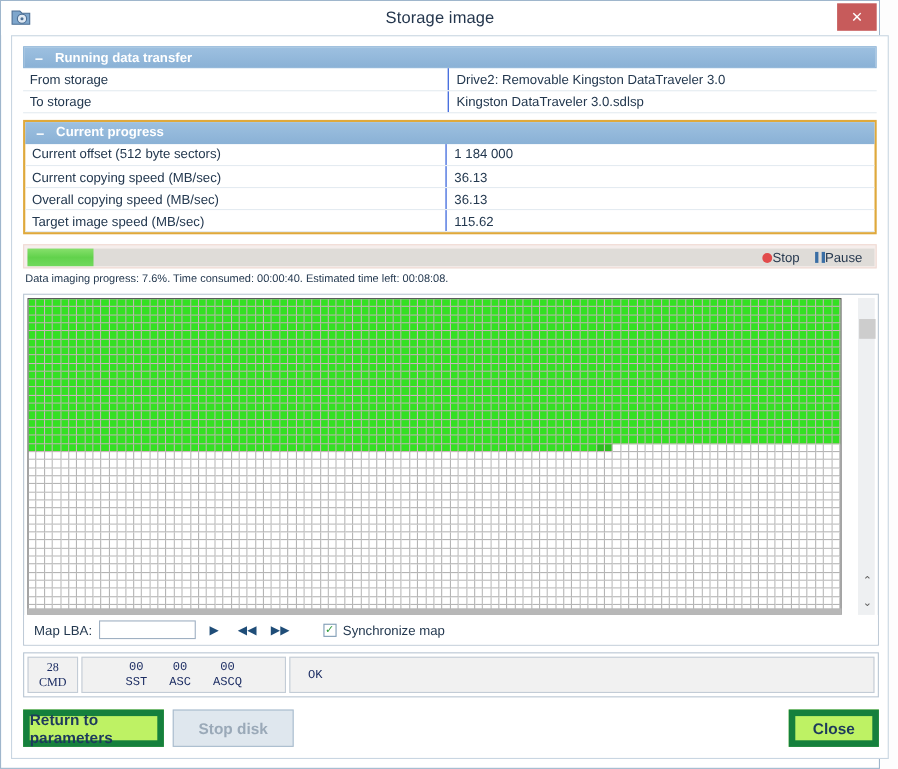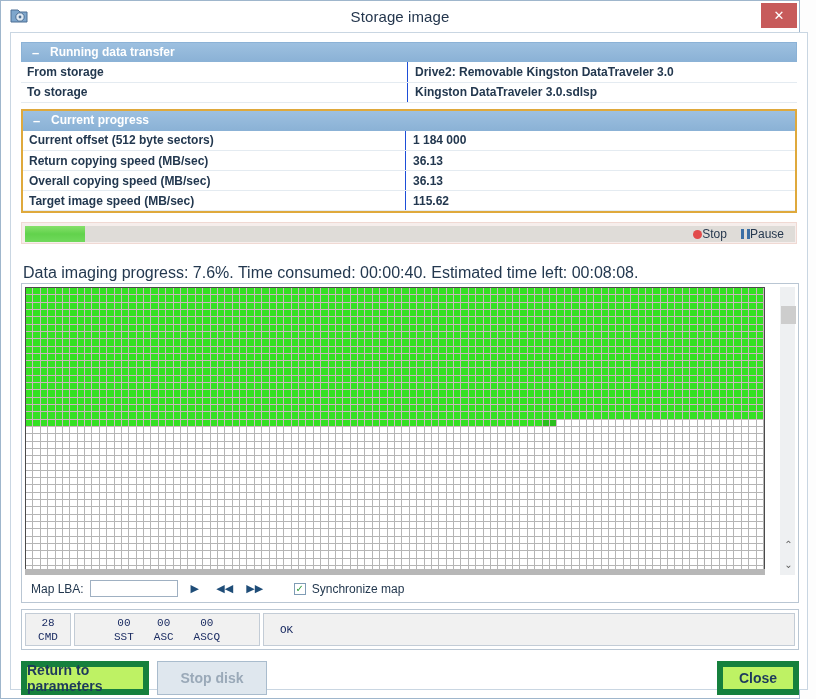--- a/index.html
+++ b/index.html
@@ -100,21 +100,21 @@
     color: #ffffff;
     font-size: 13px;
     line-height: 1;
     cursor: pointer;
   }
   .prop-table {
     width: 100%;
     border-collapse: collapse;
     table-layout: fixed;
   }
-  .prop-table tr { height: 20px; font-weight: bold; }
+  .prop-table tr { height: 20px; }
   .prop-table td {
     border-bottom: 1px solid #e4ebf1;
     font-size: 12px;
     color: #23384f;
     padding: 0 0 0 6px;
     overflow: hidden;
     white-space: nowrap;
   }
   .prop-table td.k { width: 380px; }
   .prop-table td.v { border-left: 1px solid #1d4ed8; padding-left: 7px; }
@@ -184,23 +184,23 @@
     content: "";
     position: absolute;
     top: 0;
     width: 3px; height: 10px;
     background: #3a6ea5;
   }
   .bars-pause::before { left: 0; }
   .bars-pause::after { right: 0; }
 
   .status-line {
-    margin-top: 20px;
+    margin-top: 4px;
     height: 16px;
-    font-size: 16px;
+    font-size: 10px;
     color: #23384f;
     padding-left: 2px;
   }
 
   
   .map-panel {
     margin-top: 3px;
     width: 778px;
     height: 320px;
     box-sizing: border-box;
@@ -364,21 +364,21 @@
     height: 33px;
     box-sizing: border-box;
     display: flex;
     align-items: center;
     justify-content: center;
     gap: 14px;
     font-family: "Liberation Mono", monospace;
     font-size: 11px;
     color: #1c2d63;
   }
-  .cmd-cell.one { width: 46px; }
+  .cmd-cell.one { width: 46px; font-family: Liberation Serif, serif; }
   .cmd-cell.three { width: 186px; gap: 20px; }
   .cmd-cell.msg {
     flex: 1;
     justify-content: flex-start;
     padding-left: 16px;
   }
   .kv { text-align: center; line-height: 14px; }
   .kv .val { display: block; }
   .kv .lbl { display: block; }
 
@@ -461,21 +461,21 @@
         <span class="collapse-box">–</span>
         <span>Current progress</span>
       </div>
       <table class="prop-table">
         <tbody>
             <tr>
           <td class="k">Current offset (512 byte sectors)</td>
           <td class="v">1 184 000</td>
         </tr>
         <tr>
-          <td class="k">Return copying speed (MB/sec)</td>
+          <td class="k">Current copying speed (MB/sec)</td>
           <td class="v">36.13</td>
         </tr>
         <tr>
           <td class="k">Overall copying speed (MB/sec)</td>
           <td class="v">36.13</td>
         </tr>
         <tr>
           <td class="k">Target image speed (MB/sec)</td>
           <td class="v">115.62</td>
         </tr>

